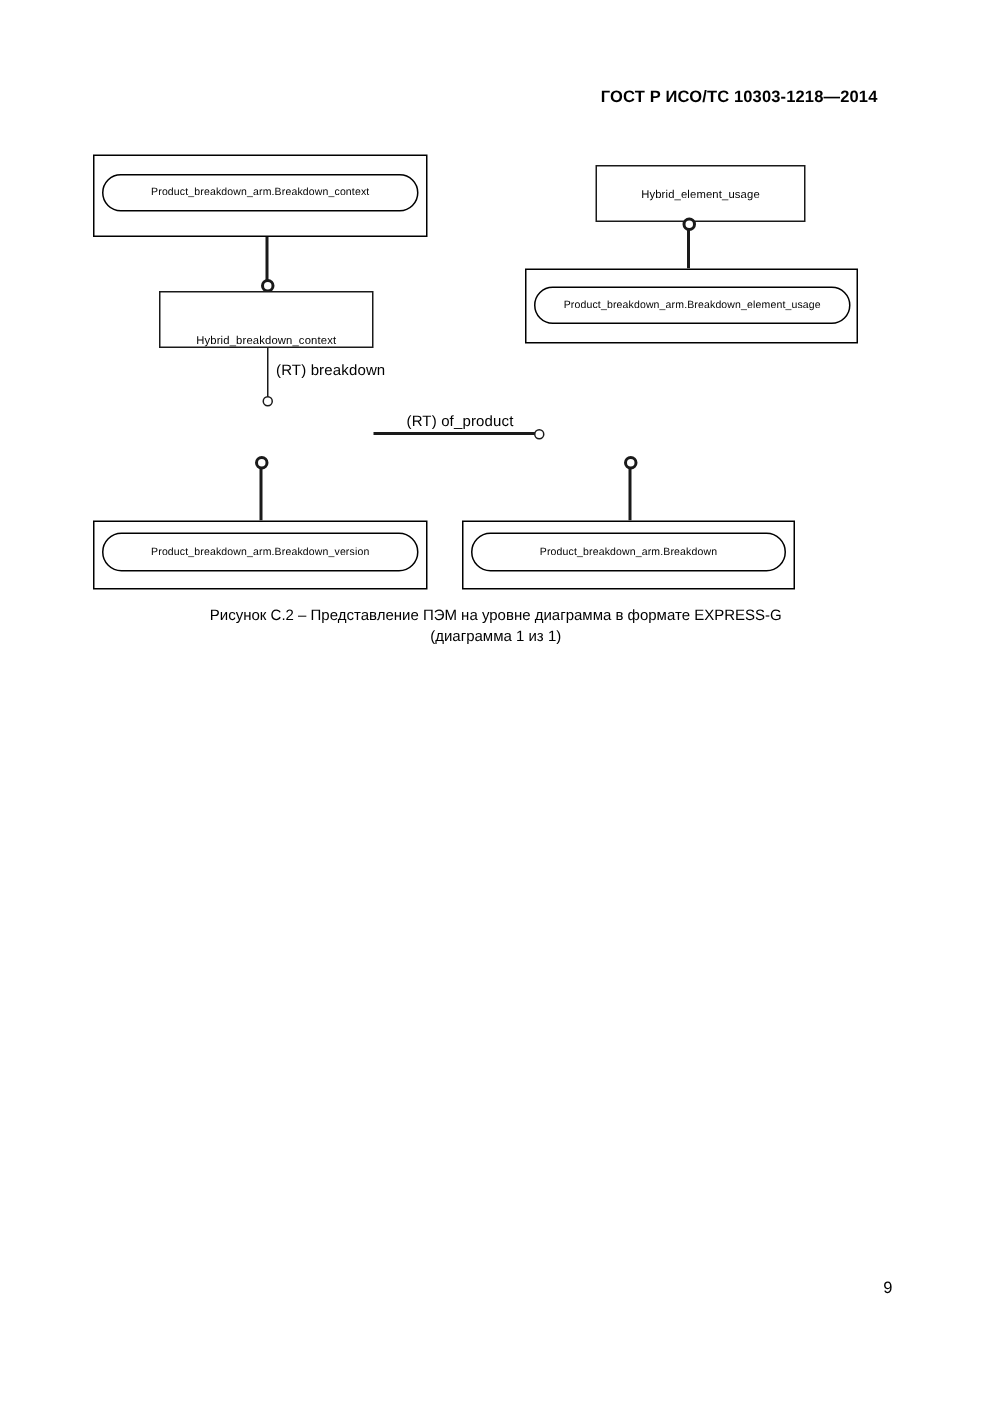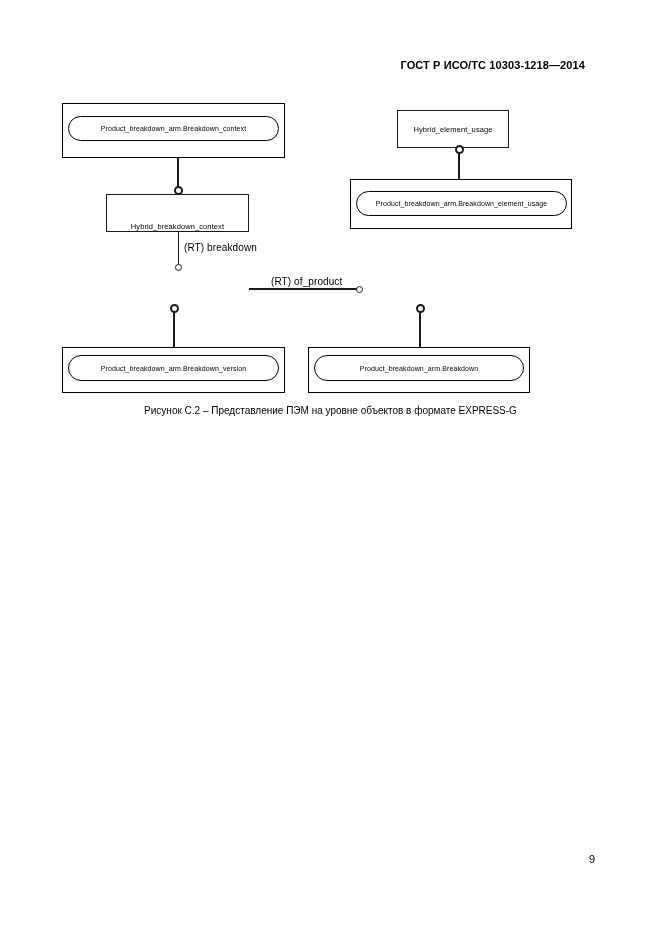--- a/index.html
+++ b/index.html
@@ -167,21 +167,21 @@
   <div class="edge-label" style="left:271px; top:181px;">(RT) of_product</div>
 
   <div class="circle-open" style="left:169.5px; top:209px;"></div>
   <div class="conn-v-thick" style="left:173px; top:217px; height:35px;"></div>
 
   <div class="schema-box" style="left:62px; top:252px; width:223px; height:46px;"></div>
   <div class="rounded-ref" style="left:68px; top:260px; width:211px; height:26px;">
     <span>Product_breakdown_arm.Breakdown_version</span>
   </div>
 
-  <div class="entity-box" style="left:397px; top:15px; width:112px; height:38px;">
+  <div class="entity-box" style="left:397px; top:15px; width:140px; height:38px;">
     <span>Hybrid_element_usage</span>
   </div>
 
   <div class="circle-open" style="left:454.5px; top:50px;"></div>
   <div class="conn-v-thick" style="left:458px; top:58px; height:26px;"></div>
 
   <div class="schema-box" style="left:350px; top:84px; width:222px; height:50px;"></div>
   <div class="rounded-ref" style="left:356px; top:96px; width:211px; height:25px;">
     <span>Product_breakdown_arm.Breakdown_element_usage</span>
   </div>
@@ -191,16 +191,17 @@
   <div class="conn-v-thick" style="left:419px; top:217px; height:35px;"></div>
 
   <div class="schema-box" style="left:308px; top:252px; width:222px; height:46px;"></div>
   <div class="rounded-ref" style="left:314px; top:260px; width:210px; height:26px;">
     <span>Product_breakdown_arm.Breakdown</span>
   </div>
 
 </div>
 
 <div class="caption">
-  <span class="caption-line">Рисунок  С.2 – Представление ПЭМ на уровне объектов в формате EXPRESS-G</span>
+  <span class="caption-line">Рисунок  С.2 – Представление ПЭМ на уровне диаграмма в формате EXPRESS-G</span>
+  <span class="caption-line">(диаграмма 1 из 1)</span>
 </div>
 
 <div class="page-number">9</div>
 
 </body></html>

